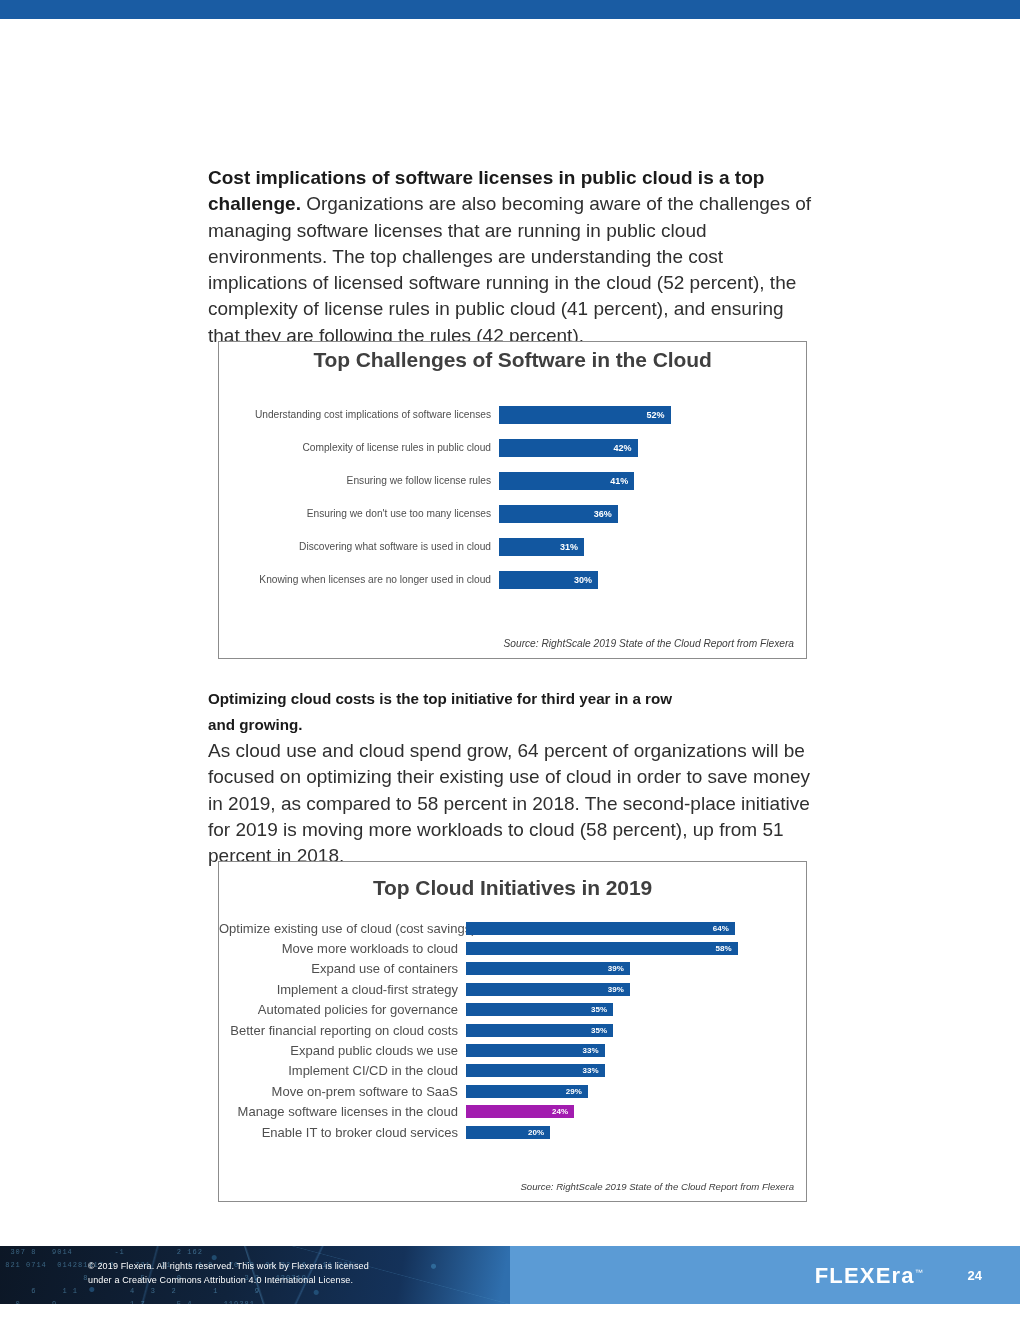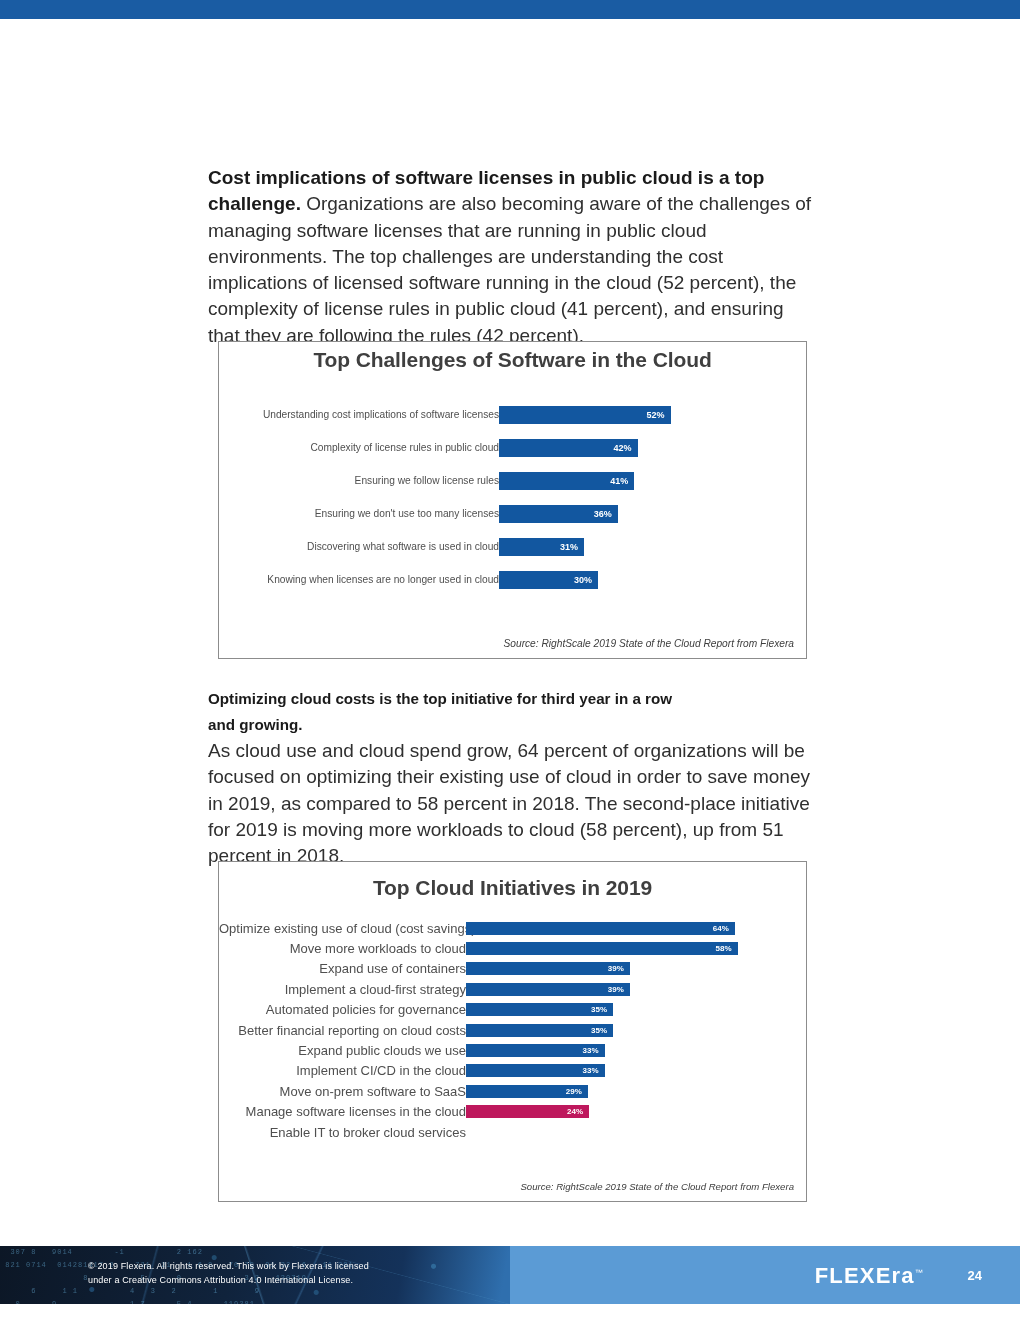--- a/index.html
+++ b/index.html
@@ -53,20 +53,21 @@
   .row{
     display:flex;align-items:center;
     box-sizing:border-box;
   }
   #chart-1 .row{height:33px;}
   #chart-2 .row{height:20.4px;}
   .row-label{
     text-align:right;
     color:#4f4f4f;
     white-space:nowrap;
+    padding-right:8px;
     box-sizing:border-box;
   }
   #chart-1 .row-label{width:280px;font-size:10.2px;}
   #chart-2 .row-label{width:247px;font-size:13px;}
   .bar-track{position:relative;flex:1;height:100%;display:flex;align-items:center;}
   .bar{
     background:#1257a0;
     height:18px;
     position:relative;
     display:flex;align-items:center;justify-content:flex-end;
@@ -267,27 +268,32 @@
         <div class="row-label">Move on-prem software to SaaS</div>
         <div class="bar-track">
           <div class="bar" style="width: 121.8px; background: rgb(18, 87, 160);">
             <span class="bar-value">29%</span>
           </div>
         </div>
       </div>
       <div class="row">
         <div class="row-label">Manage software licenses in the cloud</div>
         <div class="bar-track">
-          <div class="bar" style="width: 123px; background: #be185d; align-items: center;">
+          <div class="bar" style="width: 108px; background: #a21caf; align-items: center;">
             <span class="bar-value">24%</span>
           </div>
         </div>
       </div>
       <div class="row">
         <div class="row-label">Enable IT to broker cloud services</div>
+        <div class="bar-track">
+          <div class="bar" style="width: 84px; background: rgb(18, 87, 160);">
+            <span class="bar-value">20%</span>
+          </div>
+        </div>
       </div>
     </div>
   <div class="source">Source: RightScale 2019 State of the Cloud Report from Flexera</div>
 </div>
 
 <div class="footer">
   <div class="footer-art"></div>
   <div class="footer-digits">  307 8   9014        -1          2 162 
  821 0714  014281417 2    721  21   1 6 8   70 78  91 32  6   11 281
                 8          5      0            3 2   130719

